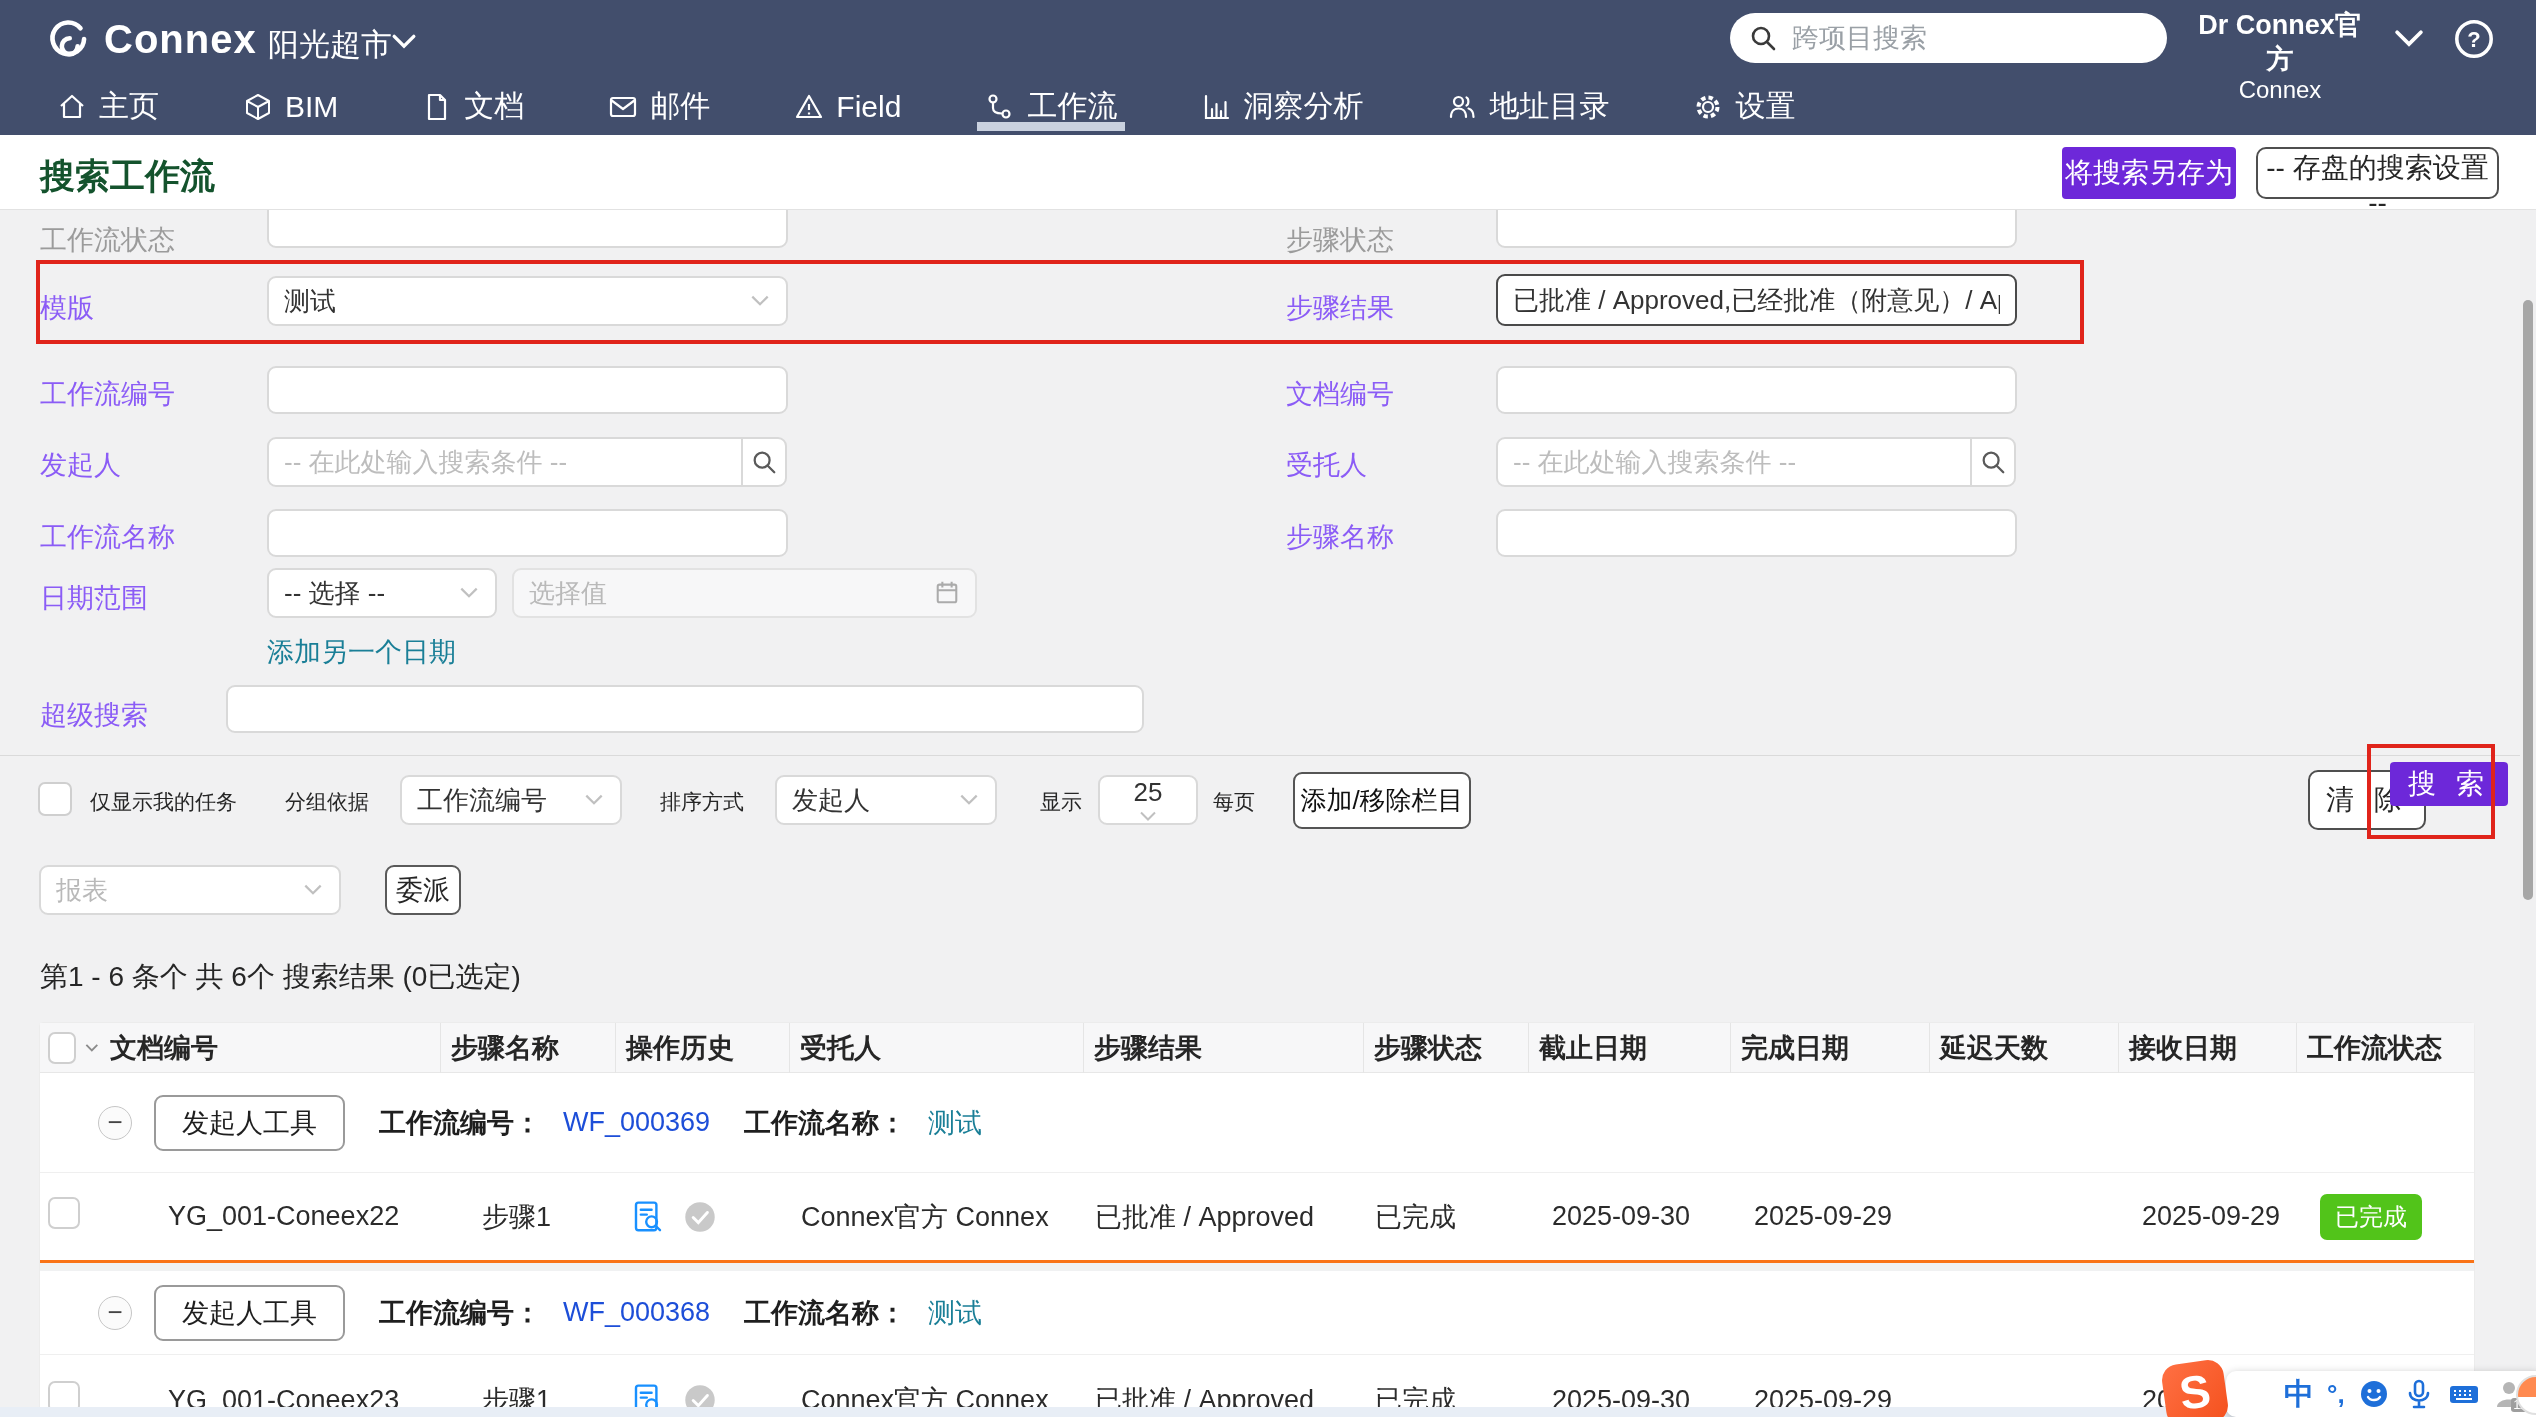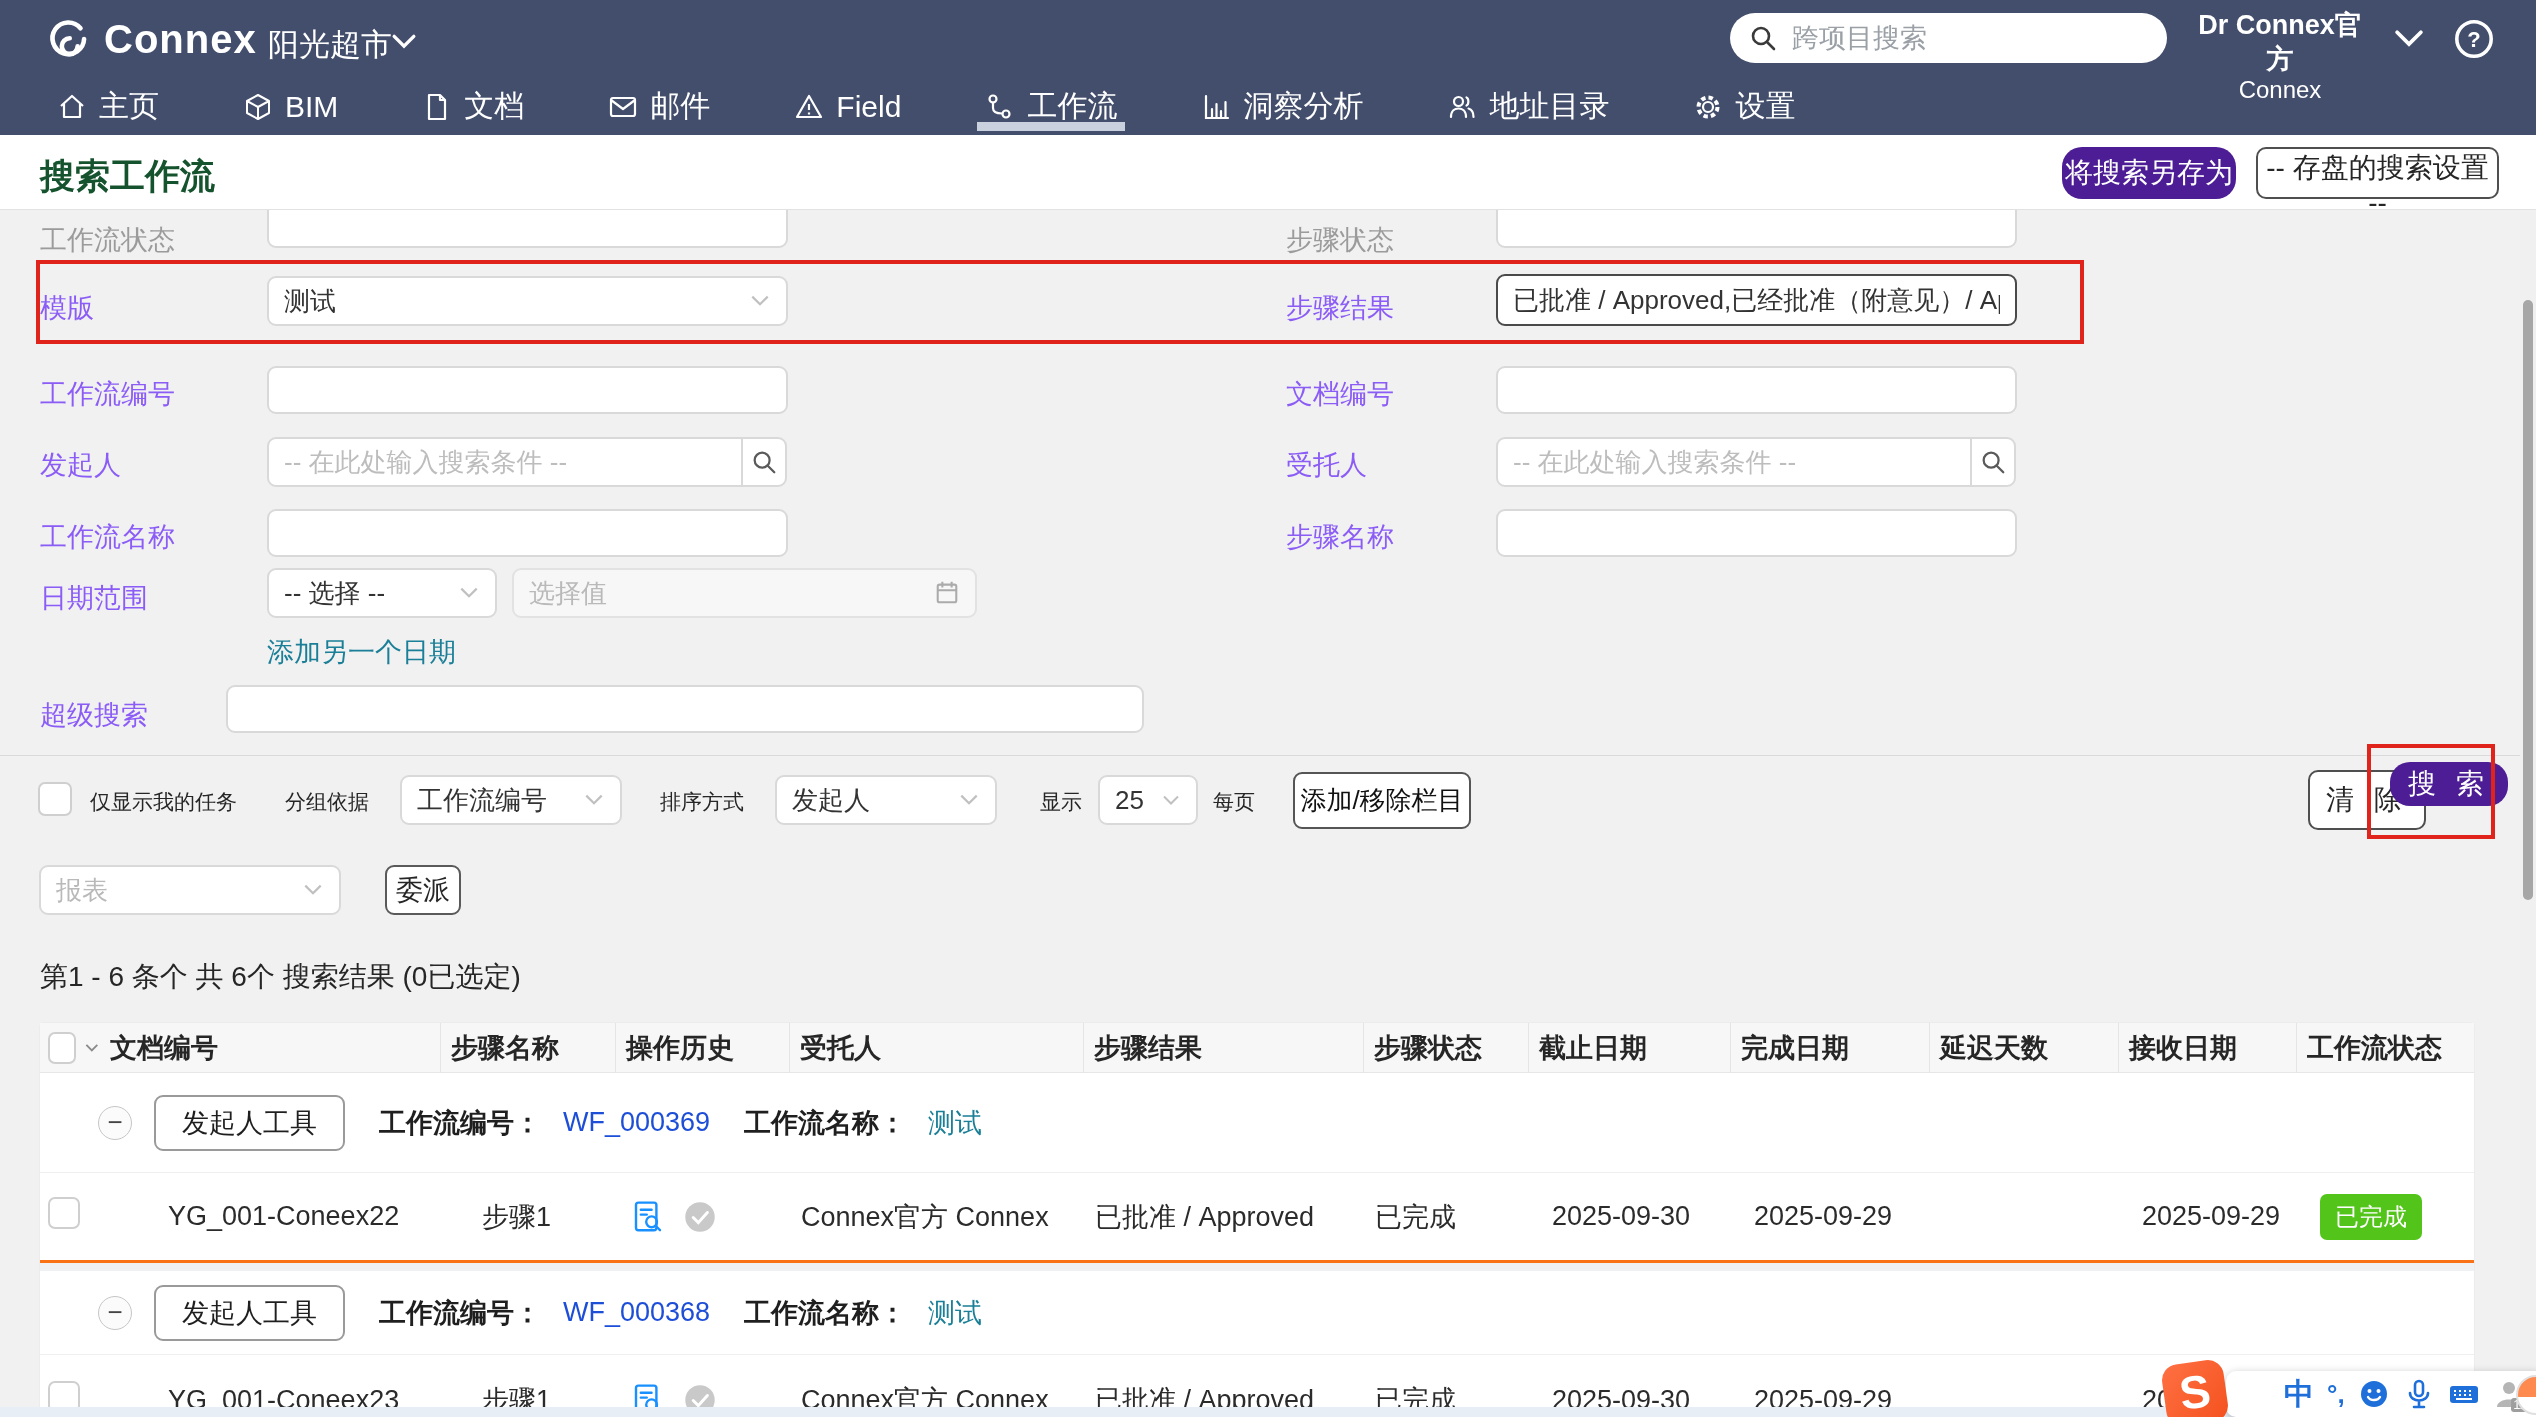--- a/index.html
+++ b/index.html
@@ -24,21 +24,21 @@
   .helpbtn { position:absolute; left:2452px; top:17px; width:44px; height:44px; }
 
   
   .nav { position:absolute; left:57px; top:78px; height:57px; display:flex; gap:84px; align-items:center; }
   .nav-item { position:relative; display:flex; align-items:center; gap:12px; color:#fff; font-size:30px; height:57px; cursor:pointer; white-space:nowrap; }
   .nav-item.active::after { content:""; position:absolute; left:-8px; right:-8px; bottom:4px; height:9px; background:#c9d1df; }
 
   
   .titlerow { position:absolute; left:0; top:135px; width:2536px; height:75px; background:#fff; border-bottom:1px solid #e2e2e2; z-index:8; }
   .pagetitle { position:absolute; left:40px; top:18px; font-size:35px; font-weight:bold; color:#14532d; }
-  .btn-navy { background:#4c1d95; color:#fff; border:none; border-radius:20px; font-size:28px; font-family:inherit; cursor:pointer; }
+  .btn-navy { background:#6d28d9; color:#fff; border:none; border-radius:4px; font-size:28px; font-family:inherit; cursor:pointer; }
   .btn-white { background:#fff; color:#262626; border:2px solid #6d6d6d; border-radius:10px; font-size:28px; font-family:inherit; cursor:pointer; }
   #save-as { position:absolute; left:2062px; top:12px; width:174px; height:52px; }
   #saved-settings { position:absolute; left:2256px; top:12px; width:243px; height:52px; border-color:#4f4f4f; }
 
   
   .content { position:absolute; left:0; top:210px; width:2536px; height:1207px; background:#f1f1f2; overflow:hidden; }
   .flabel { position:absolute; font-size:27px; color:#8b5cf6; white-space:nowrap; }
   .flabel.dim { color:#9b9b9b; }
   .inp { position:absolute; background:#fff; border:2px solid #d9d9d9; border-radius:9px; height:48px; font-size:26px; color:#333;
          display:flex; align-items:center; padding:0 15px; }
@@ -287,21 +287,21 @@
         </svg>
     </div>
     <span class="optlabel" style="left:660px; top:578px;">排序方式</span>
     <div class="selbox" style="left:775px; top:565px; width:222px;">
       <span>发起人</span>
       <svg width="22" height="14" viewBox="0 0 20 12" fill="none" stroke="#c0c0c0" stroke-width="2">
           <path d="M3 2 L10 9 L17 2"></path>
         </svg>
     </div>
     <span class="optlabel" style="left:1040px; top:578px;">显示</span>
-    <div class="selbox" style="left:1098px; top:565px; width:100px;">
+    <div class="selbox" style="left:1098px; top:565px; width:100px;flex-direction:column;">
       <span>25</span>
       <svg width="20" height="13" viewBox="0 0 20 12" fill="none" stroke="#c0c0c0" stroke-width="2">
           <path d="M3 2 L10 9 L17 2"></path>
         </svg>
     </div>
     <span class="optlabel" style="left:1213px; top:578px;">每页</span>
     <button id="col-btn">添加/移除栏目</button>
 
     <button id="clear-btn" class="btn-white">清 除</button>
     <button id="search-btn" class="btn-navy">搜 索</button>

